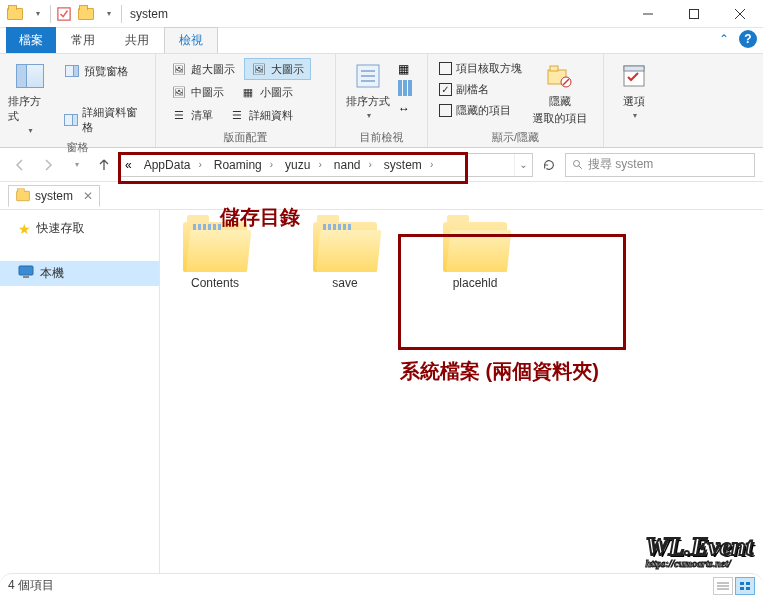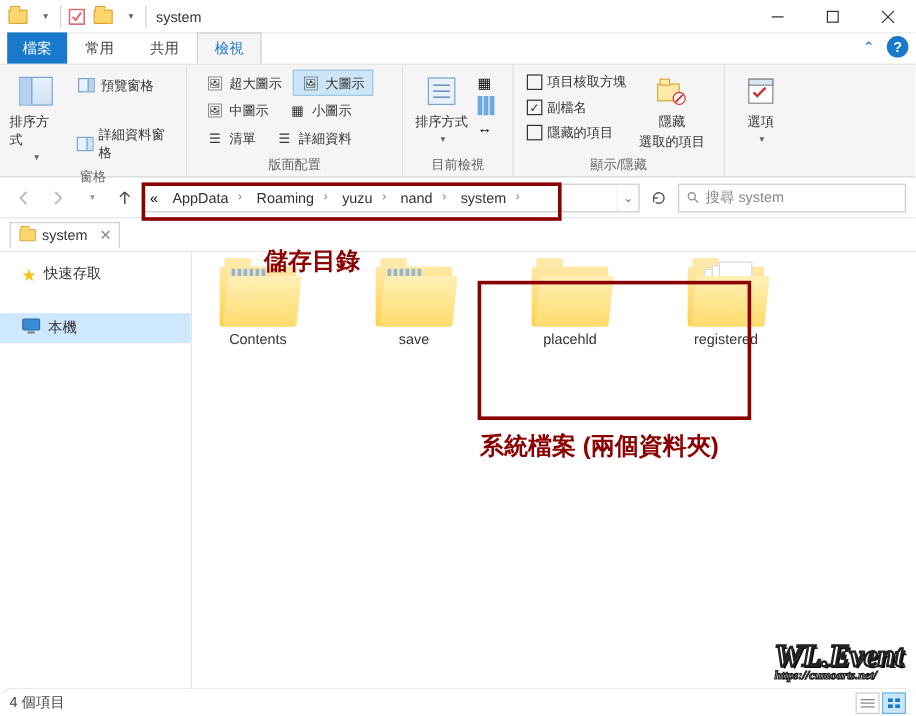--- a/index.html
+++ b/index.html
@@ -438,33 +438,20 @@
         <div class="lab">save</div>
       </div>
       <div class="item">
         <div class="folder-big">
             <div class="tab"></div>
             <div class="back"></div>
             <div class="front"></div>
           </div>
         <div class="lab">placehld</div>
       </div>
-      <div class="item">
-        <div class="folder-big">
-            <div class="tab"></div>
-            <div class="back"></div>
-            <div class="papers">
-              <span></span>
-              <span></span>
-              <span></span>
-            </div>
-            <div class="front"></div>
-          </div>
-        <div class="lab">registered</div>
-      </div>
     </div>
   </div>
 </div>
 
 <div class="anno-box" style="left:118px;top:152px;width:350px;height:32px;"></div>
 <div class="anno-text" style="left:220px;top:204px;font-size:20px;">儲存目錄</div>
 <div class="anno-box" style="left:398px;top:234px;width:228px;height:116px;"></div>
 <div class="anno-text" style="left:400px;top:358px;font-size:20px;">系統檔案 (兩個資料夾)</div>
 
 <div class="watermark">

